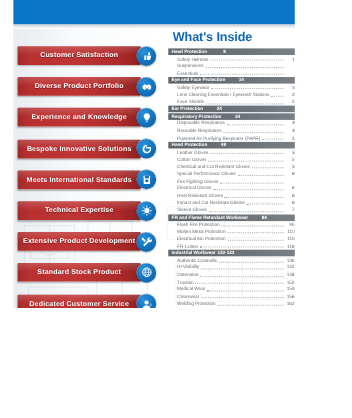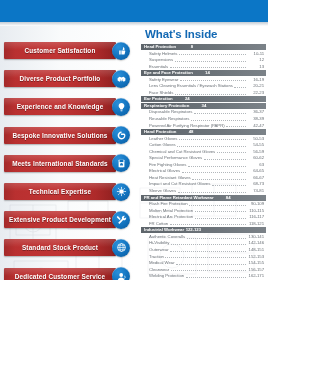--- a/index.html
+++ b/index.html
@@ -11,20 +11,21 @@
     font-family: "Liberation Sans", sans-serif;
     background: #ffffff;
   }
 
   #page {
     position: relative;
     width: 268px;
     height: 280px;
     background: #ffffff;
     overflow: hidden;
+    margin-left: 12px;
   }
 
   
   #header-bar {
     position: absolute;
     left: 0; top: 0;
     width: 268px; height: 22px;
     background: #0b76c6;
   }
   #header-bar-shadow {

